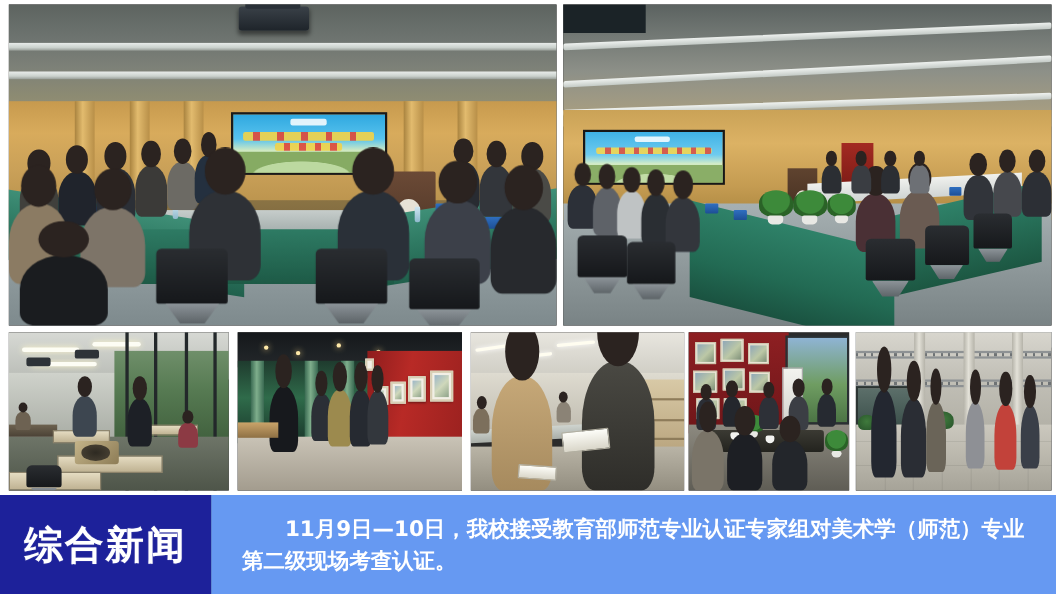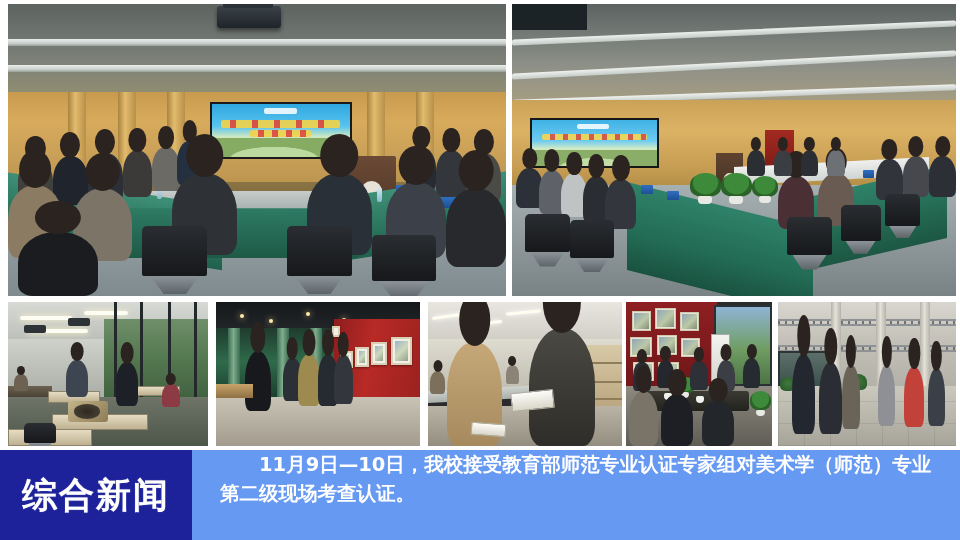--- a/index.html
+++ b/index.html
@@ -172,21 +172,21 @@
   .b5-tile{ position:absolute; left:0; top:58%; width:100%; height:42%;
     background:repeating-linear-gradient(90deg,rgba(0,0,0,.07) 0 1px,transparent 1px 26px),
                repeating-linear-gradient(0deg,rgba(0,0,0,.07) 0 1px,transparent 1px 22px);}
   .b5-shrub{ position:absolute; background:radial-gradient(ellipse at 50% 45%,#3f7a3c,#27512a); border-radius:50% 50% 35% 35%;}
 
   
   .caption-bar{ position:absolute; left:0; top:450px; width:960px; height:90px; display:flex; }
   .cat-block{ width:192px; height:90px; background:#1d219a; display:flex; align-items:center; justify-content:center; flex:0 0 192px;}
   .cat-label{ color:#ffffff; font-size:35px; font-weight:bold; letter-spacing:2px;
     font-family:"DejaVu Sans","Liberation Sans",sans-serif; text-shadow:0 0 1px rgba(255,255,255,.5);}
-  .cap-block{ flex:1; height:90px; background:#6699f2; display:flex; padding:0 22px 0 28px;}
+  .cap-block{ flex:1; height:90px; background:#6699f2; display:flex; align-items:center; padding:0 22px 0 28px;}
   .cap-text{ color:#ffffff; font-size:19.5px; font-weight:bold; line-height:1.5; text-align:left;
     font-family:"DejaVu Sans","Liberation Sans",sans-serif; text-indent:2em;}
 </style>
 </head>
 <body>
 
 <div class="page">
 
   <div class="collage">
 

